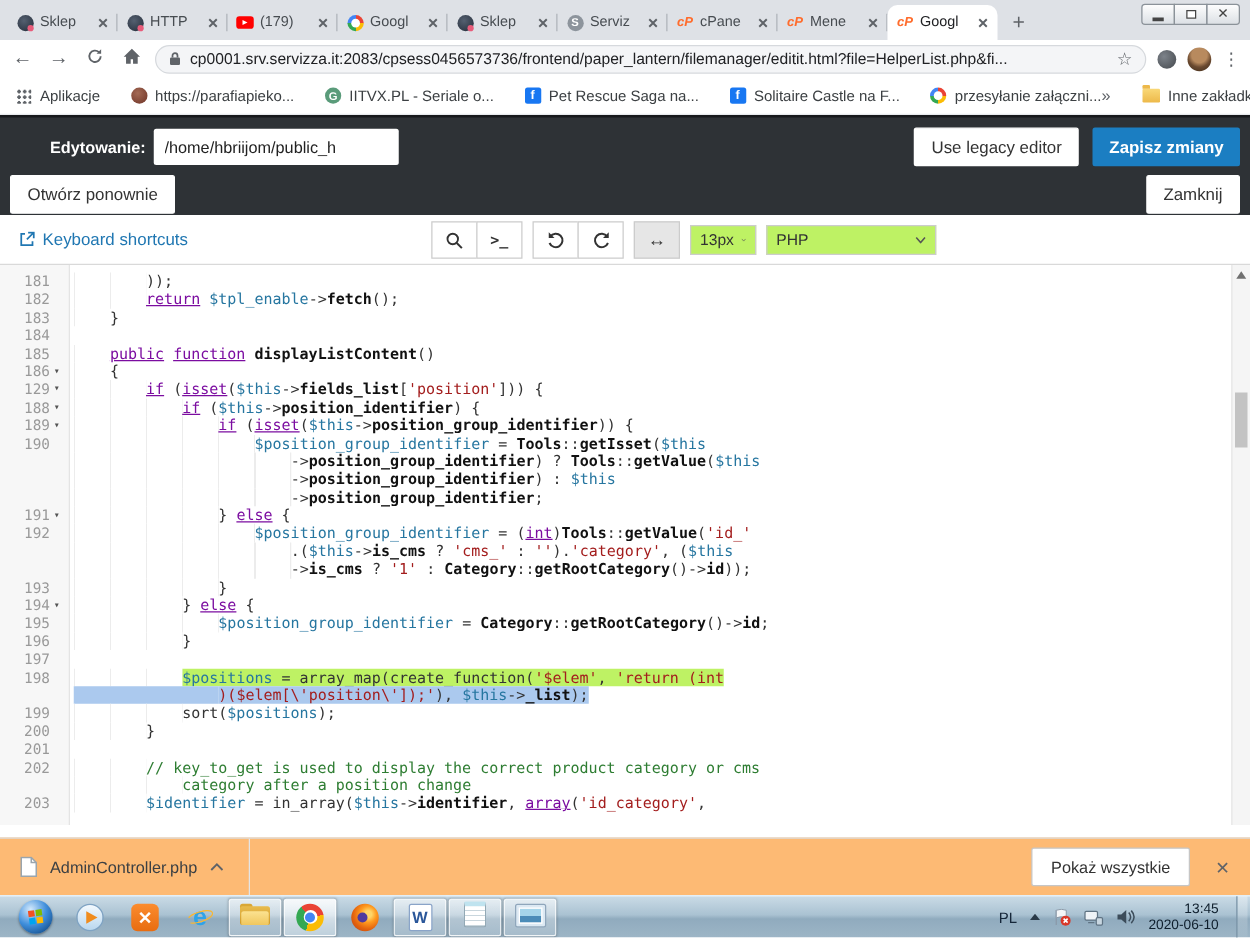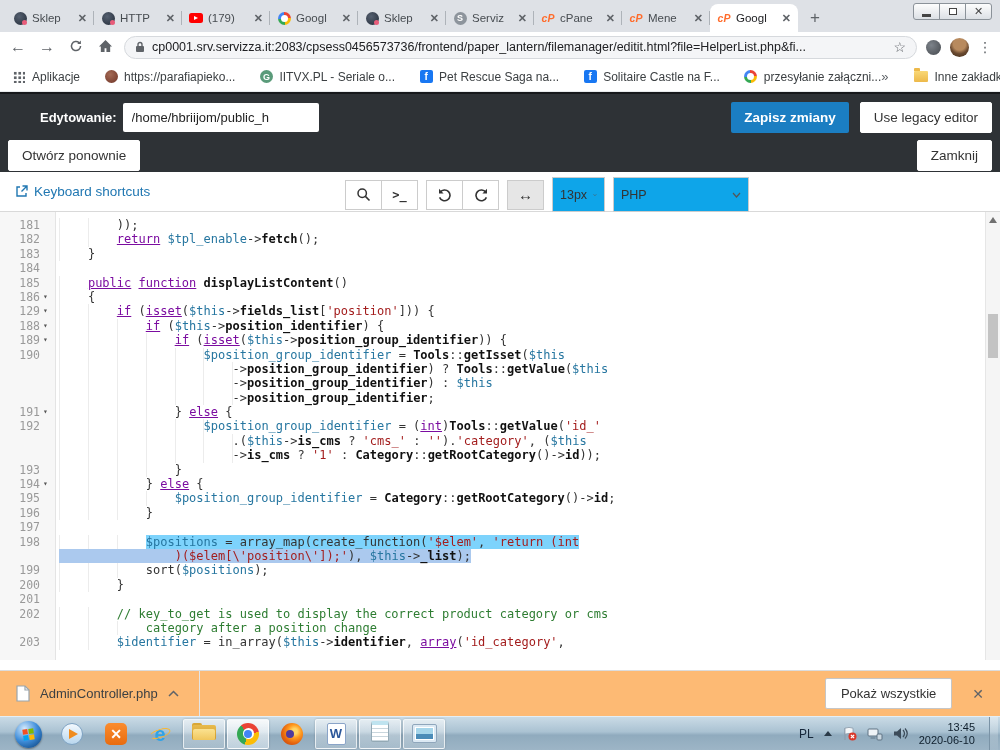--- a/index.html
+++ b/index.html
@@ -60,21 +60,21 @@
   .cph-row2 .right { margin-left:auto; }
 
   
   .edbar { height:40px; background:#fff; border-bottom:1px solid #d9d9d9; position:relative; display:flex; align-items:center; padding:0 15px; flex:none; }
   .kbd-link { color:#2077b2; font-size:13.5px; display:flex; align-items:center; gap:6px; }
   .tool-group { position:absolute; left:345px; top:5px; display:flex; align-items:center; }
   .tbtn { width:37px; height:30px; border:1px solid #ccc; background:#fff; display:flex; align-items:center; justify-content:center; color:#333; }
   .tbtn.join { margin-left:-1px; }
   .tbtn.pressed { background:#e6e6e6; }
   .tgap { width:8px; }
-  .tsel { height:35px; border:1px solid #ccc; background:#0ea5e9; font-size:12.5px; color:#333; display:flex; align-items:center; justify-content:space-between; padding:0 7px; gap:6px; }
+  .tsel { height:24px; border:1px solid #ccc; background:#bef264; font-size:12.5px; color:#333; display:flex; align-items:center; justify-content:space-between; padding:0 7px; gap:6px; }
   .term-glyph { font-family:"DejaVu Sans Mono",monospace; font-size:12px; font-weight:bold; }
   .harrow { font-size:15px; }
 
   
   .codearea { height:448px; position:relative; background:#fff; font-family:"DejaVu Sans Mono",monospace; font-size:12px; padding-top:6px; flex:none; overflow:hidden; }
   .gutter-bg { position:absolute; left:0; top:0; bottom:0; width:56px; background:#f7f7f7; border-right:1px solid #e4e4e4; }
   .code-row { display:flex; height:14.4px; line-height:14.4px; position:relative; }
   .gut { width:56px; flex:none; display:flex; align-items:center; justify-content:flex-end; position:relative; z-index:1; }
   .gut .num { min-width:34px; text-align:right; color:#999; font-size:11.5px; }
   .gut .fold { width:16px; font-size:8px; color:#555; padding-left:3px; }
@@ -285,22 +285,22 @@
         </span>
       <span>Inne zakładki</span>
     </div>
   </div>
 
   <div class="cph">
     <div class="cph-row1">
       <span class="cph-lbl">Edytowanie:</span>
       <input class="path-input" value="/home/hbriijom/public_h" style="">
       <span class="cph-btns">
+        <span class="btn">Use legacy editor</span>
         <span class="btn primary" id="save-btn" style="background: rgb(27, 126, 194);">Zapisz zmiany</span>
-        <span class="btn">Use legacy editor</span>
       </span>
     </div>
     <div class="cph-row2">
       <span class="btn">Otwórz ponownie</span>
       <span class="btn right">Zamknij</span>
     </div>
   </div>
 
   <div class="edbar">
     <a class="kbd-link">
@@ -509,21 +509,21 @@
             <span class="num">197</span>
             <span class="fold"></span>
           </div>
           <div class="row-c"><span class="ind" style="width: 0px;"></span><span class="segs"></span></div>
         </div>
         <div class="code-row">
           <div class="gut">
             <span class="num">198</span>
             <span class="fold"></span>
           </div>
-          <div class="row-c"><span class="ind" style="width: 86.76px;"></span><span class="segs hl" style="background: #7dd3fc; text-align: center;"><span class="t-v">$positions</span><span class="t-p"> = array_map(create_function(</span><span class="t-s">'$elem'</span><span class="t-p">, </span><span class="t-s">'return (int</span></span></div>
+          <div class="row-c"><span class="ind" style="width: 86.76px;"></span><span class="segs hl" style="background: #bef264; text-align: center;"><span class="t-v">$positions</span><span class="t-p"> = array_map(create_function(</span><span class="t-s">'$elem'</span><span class="t-p">, </span><span class="t-s">'return (int</span></span></div>
         </div>
         <div class="code-row">
           <div class="gut">
             <span class="num"></span>
             <span class="fold"></span>
           </div>
           <div class="row-c"><span class="ind hl" style="width: 115.68px; background: rgb(171, 201, 238);"></span><span class="segs hl" style="background: rgb(171, 201, 238);"><span class="t-s">)($elem[\'position\']);'</span><span class="t-p">), </span><span class="t-v">$this</span><span class="t-p">-&gt;</span><span class="t-m">_list</span><span class="t-p">);</span></span></div>
         </div>
         <div class="code-row">
           <div class="gut">

